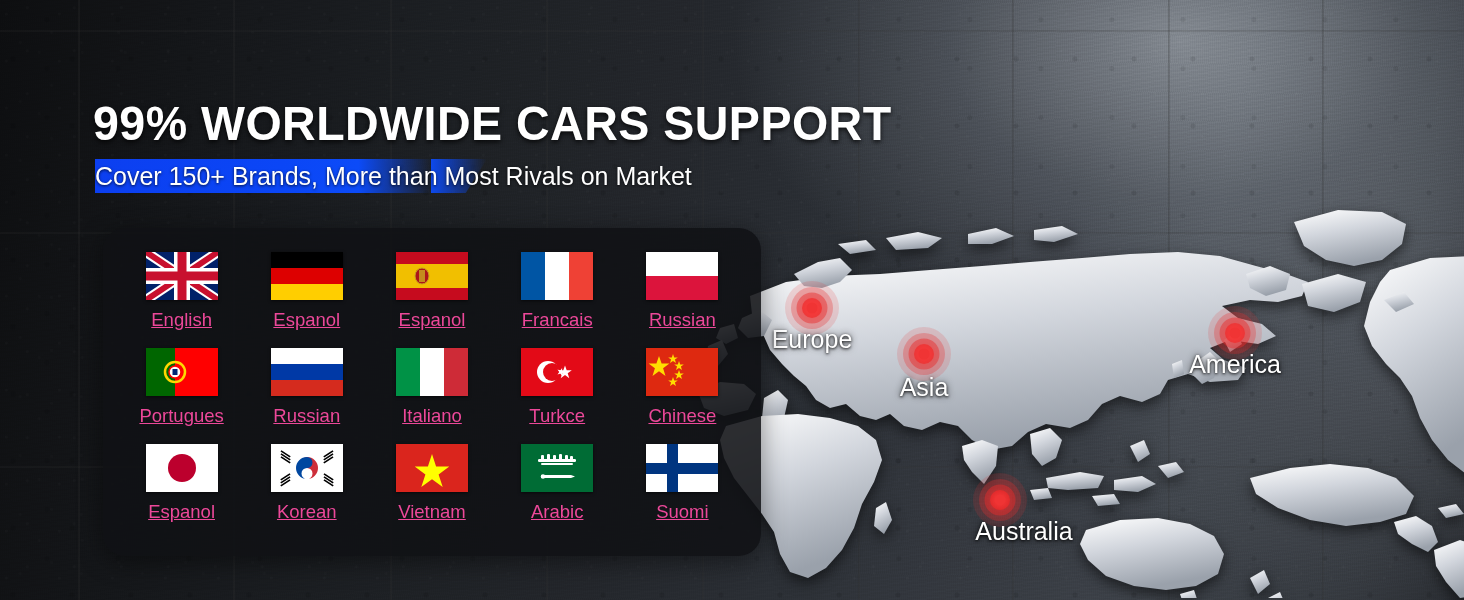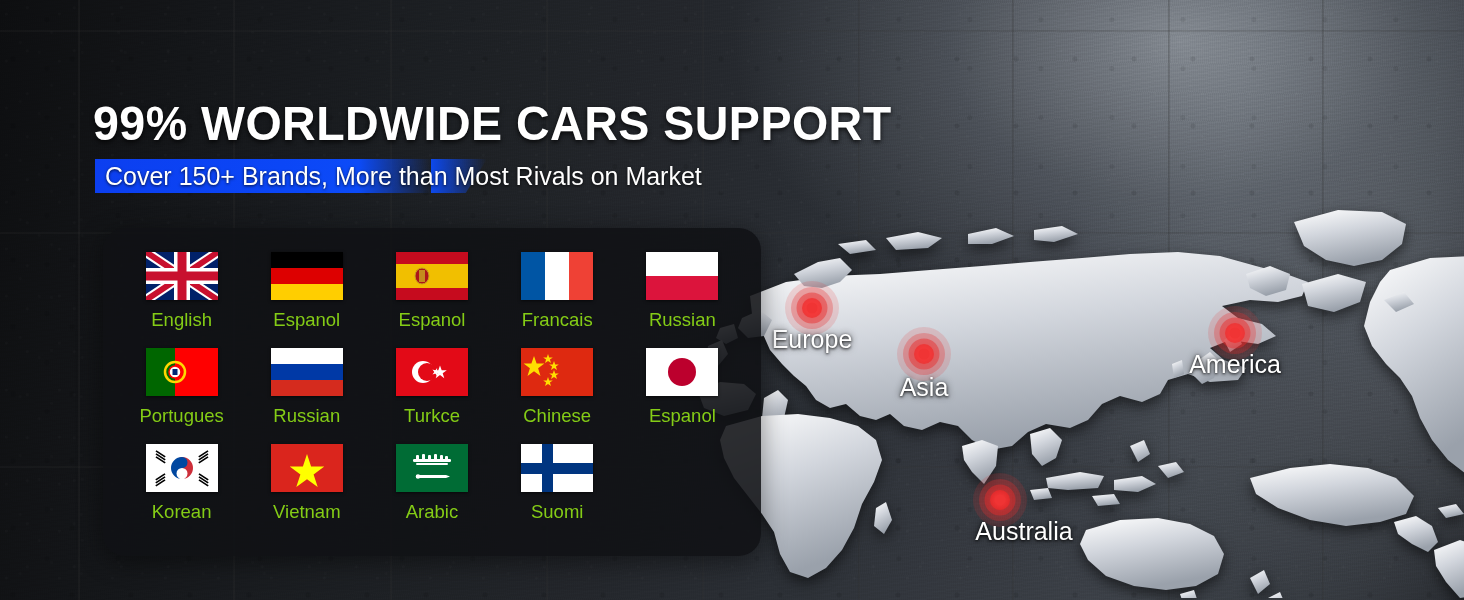--- a/index.html
+++ b/index.html
@@ -79,40 +79,40 @@
   #sub-hl{
     position:absolute; left:0; top:0; width:338px; height:34px;
     background:linear-gradient(to right,#0c3ff0 0%, #0b46f6 55%, #0c4bf8 78%, rgba(12,75,248,.0) 100%);
   }
   #sub-hl:after{
     content:""; position:absolute; right:-54px; top:0; width:56px; height:34px;
     background:linear-gradient(to right, rgba(12,75,248,.95), rgba(12,75,248,0));
     clip-path:polygon(0 0, 100% 0, 62% 100%, 0 100%);
   }
   #subtitle{
-    position:relative; display:inline-block; padding:0 10px;
+    position:relative; display:inline-block; padding:0 0;
     font-size:25px; line-height:34px; color:#fff; white-space:nowrap;
     text-shadow:0 1px 3px rgba(0,0,0,.75);
   }
 
   
   #lang-panel{
     position:absolute; left:103px; top:228px; width:658px; height:328px;
     background:rgba(16,17,20,.88); border-radius:22px;
     box-shadow:0 6px 26px rgba(0,0,0,.45);
   }
   #lang-grid{
     position:absolute; inset:0; padding:24px 16px 16px;
     display:grid; grid-template-columns:repeat(5,1fr); grid-template-rows:repeat(3,1fr);
   }
   .lang-cell{ display:flex; flex-direction:column; align-items:center; justify-content:flex-start; }
   .flag{ width:72px; height:48px; position:relative; overflow:hidden;
          box-shadow:0 1px 3px rgba(0,0,0,.6); background:#fff; }
   .flag svg{ display:block; width:72px; height:48px; }
-  .lang-label{ margin-top:9px; color:#84cc16; font-size:18.5px; line-height:21px; white-space:nowrap; }
+  .lang-label{ margin-top:9px; color:#ec4899; font-size:18.5px; line-height:21px; white-space:nowrap;text-decoration:underline; }
 </style>
 </head>
 <body>
 
 <div id="banner">
 
   <div class="bg-base"></div>
   <div class="bg-grain"></div>
   <div class="bg-mottle"></div>
   <div class="bg-seams">
@@ -328,20 +328,30 @@
               <rect width="72" height="16" y="0" fill="#fff"></rect>
               <rect width="72" height="16" y="16" fill="#0039A6"></rect>
               <rect width="72" height="16" y="32" fill="#D52B1E"></rect>
             </svg>
           </div>
           <div class="lang-label">Russian</div>
         </div>
         <div class="lang-cell">
           <div class="flag">
             <svg viewBox="0 0 72 48" preserveAspectRatio="none">
+              <rect width="24" height="48" x="0" fill="#009246"></rect>
+              <rect width="24" height="48" x="24" fill="#fff"></rect>
+              <rect width="24" height="48" x="48" fill="#CE2B37"></rect>
+            </svg>
+          </div>
+          <div class="lang-label">Italiano</div>
+        </div>
+        <div class="lang-cell">
+          <div class="flag">
+            <svg viewBox="0 0 72 48" preserveAspectRatio="none">
               <rect width="72" height="48" fill="#E30A17"></rect>
               <circle cx="27" cy="24" r="11" fill="#fff"></circle>
               <circle cx="31" cy="24" r="9" fill="#E30A17"></circle>
               <path d="M44,24 l-7.5,2.4 4.6,-6.4 0,7.9 -4.6,-6.4 z" fill="#fff"></path>
               <polygon fill="#fff" points="44,17.5 45.7,22.3 50.8,22.3 46.7,25.3 48.3,30.2 44,27.1 39.7,30.2 41.3,25.3 37.2,22.3 42.3,22.3"></polygon>
             </svg>
           </div>
           <div class="lang-label">Turkce</div>
         </div>
         <div class="lang-cell">

